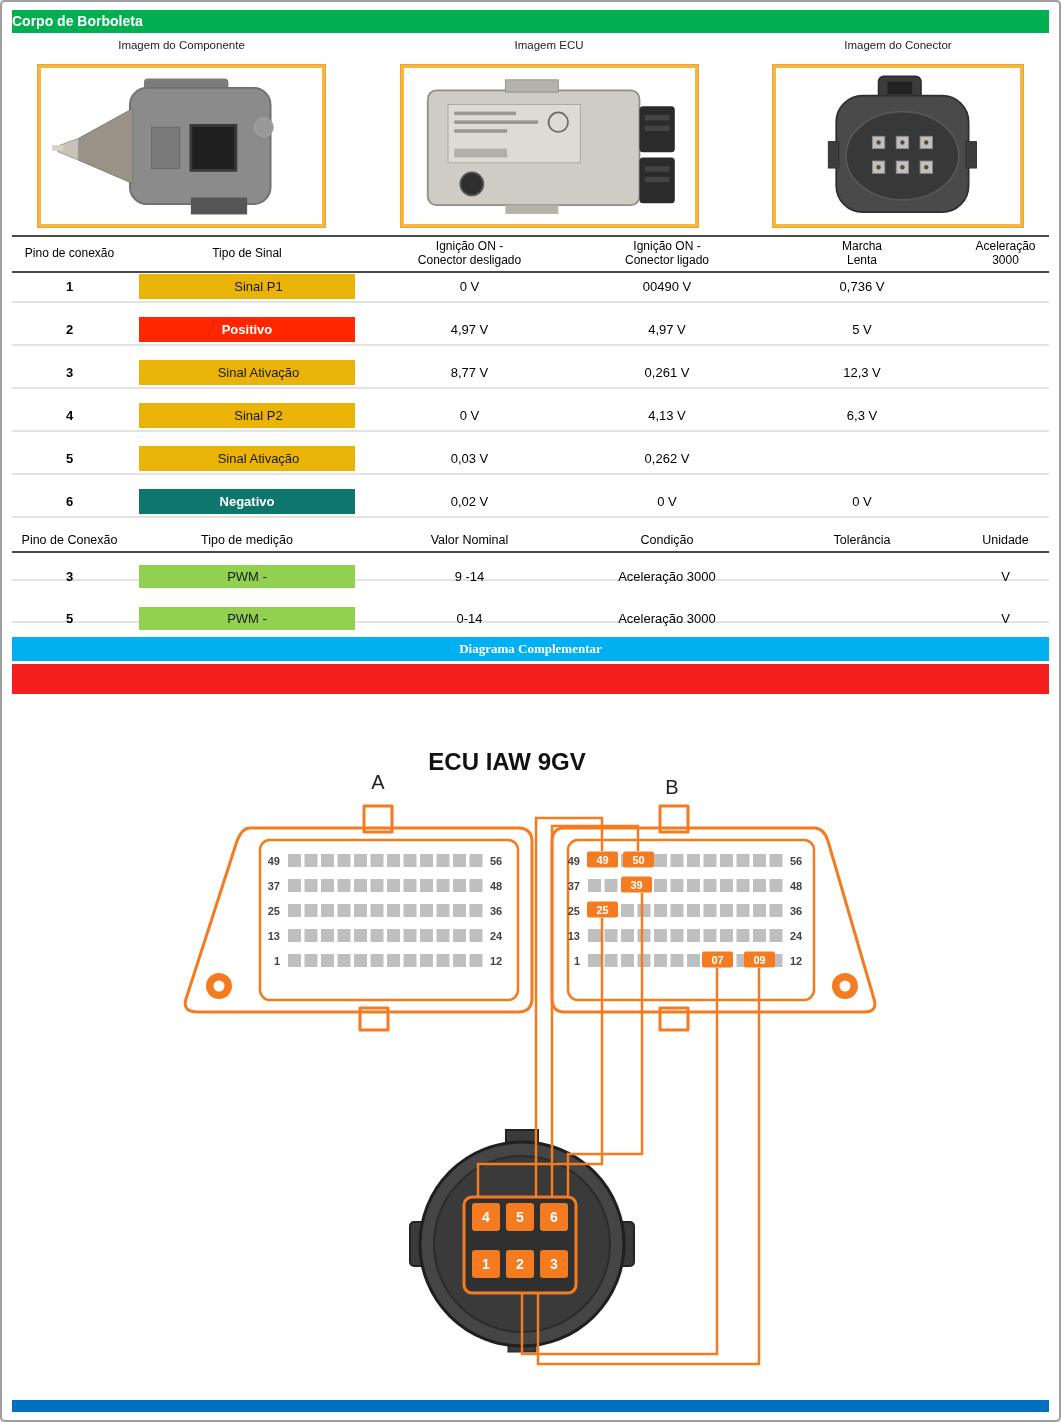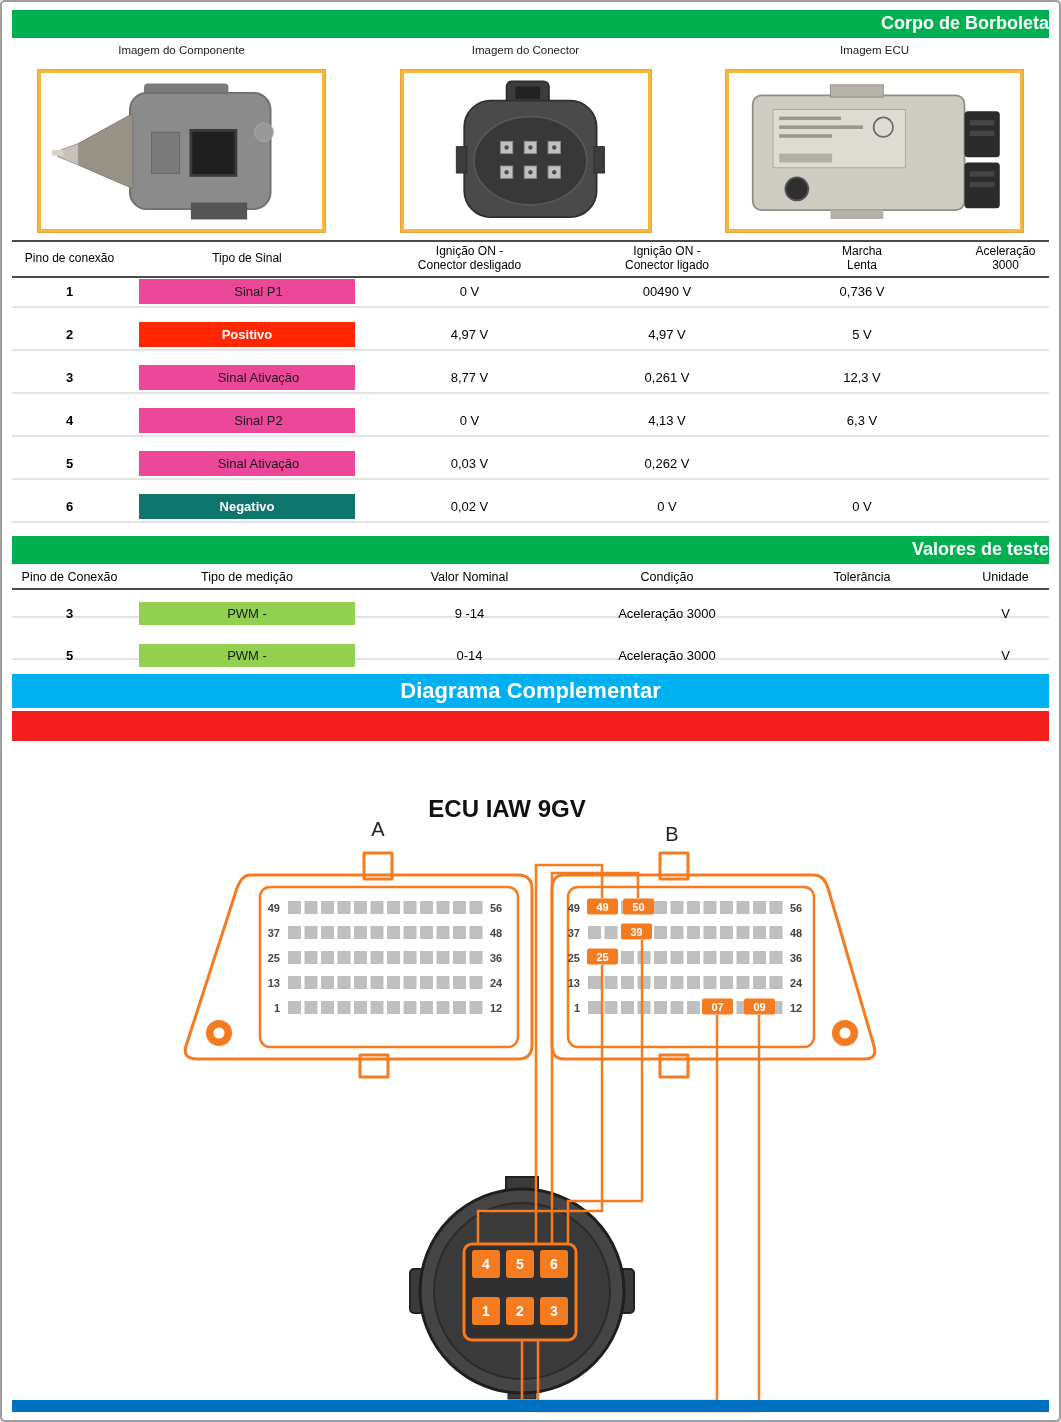--- a/index.html
+++ b/index.html
@@ -2,22 +2,22 @@
 <html><head>
 <meta charset="utf-8">
 <style>
   html,body { margin:0; padding:0; background:#e8e8e8; font-family:"Liberation Sans",sans-serif; }
   .page {
     width:1061px; height:1422px; box-sizing:border-box; margin:0 auto;
     background:#fff; border:2px solid #9e9e9e; border-radius:5px;
     padding:8px 10px; position:relative; overflow:hidden;
   }
   .title-bar {
-    background:#00B050; color:#fff; font-weight:bold; text-align:right;
-    font-size:18px; padding:3px 0 4px;
+    background:#00B050; color:#fff; font-weight:bold; text-align:left;
+    font-size:14px; padding:3px 0 4px;
   }
   
   .images-row { display:flex; justify-content:space-between; padding:6px 26px 6px; }
   .img-block { display:flex; flex-direction:column; align-items:center; }
   .img-caption { font-size:11.5px; color:#222; margin-bottom:14px; }
   .img-box {
     border:3px solid #F6B73C; outline:1px solid #E8A33D; background:#fff;
     height:162px; display:flex; align-items:center; justify-content:center; box-sizing:border-box;
   }
   .img-box svg { display:block; }
@@ -25,28 +25,28 @@
   .tgrid { display:grid; grid-template-columns:115px 240px 205px 190px 200px 1fr; }
   .t1-head {
     border-top:2px solid #4a4a4a; border-bottom:2px solid #4a4a4a;
     padding:3px 0; font-size:12px; line-height:1.15; text-align:center;
     white-space:pre-line; align-items:center; margin-top:2px;
   }
   .t-row { align-items:center; height:28px; border-bottom:2px solid #e3e3e3; margin-bottom:13px; font-size:13px; text-align:center; }
   .cell { text-align:center; }
   .pin { font-weight:bold; }
   .sig { margin:0 12px; padding:5px 0; font-size:13px; }
-  .sig-amber { background:#ec4899; color:#1a1a1a;padding-left:23px; }
+  .sig-amber { background:#eab308; color:#1a1a1a;padding-left:23px; }
   .sig-red   { background:#FF2600; color:#fff; font-weight:bold; }
   .sig-black { background:#0f766e; color:#fff; font-weight:bold; }
   .t2-head { border-bottom:2px solid #4a4a4a; padding:2px 0 4px; font-size:12.5px; text-align:center; margin-top:4px; }
   .t2-row { align-items:center; height:26px; border-bottom:2px solid #e3e3e3; margin-bottom:14px; font-size:13px; text-align:center; }
   .pwm { background:#92D050; color:#1a1a1a; margin:12px 12px; padding:4px 2px; }
   
-  .blue-bar { background:#00B0F0; color:#fff; font-weight:bold; text-align:center; font-size:22px; padding:4px 0; margin-top:2px; }
+  .blue-bar { background:#00B0F0; color:#fff; font-weight:bold; text-align:center; font-size:13px; padding:4px 0; margin-top:2px;font-family:Liberation Serif, serif; }
   .red-bar { background:#F31F1F; height:30px; margin-top:3px; }
   .bottom-bar { position:absolute; left:10px; right:10px; bottom:8px; height:12px; background:#0070C0; }
   
   .diagram-wrap { width:1037px; }
   .dg-title { font-size:24px; font-weight:bold; fill:#111; text-anchor:middle; }
   .dg-label { font-size:20px; fill:#222; text-anchor:middle; }
   .oln  { fill:none; stroke:#F47B20; stroke-width:3; stroke-linejoin:round; }
   .oln2 { fill:none; stroke:#F47B20; stroke-width:2.5; }
   .wire { fill:none; stroke:#F47B20; stroke-width:2.5; }
   .rowlbl { font-size:11px; font-weight:bold; fill:#444; }
@@ -67,20 +67,43 @@
         <svg width="275" height="150" viewBox="0 0 280 160">
           <rect x="100" y="8" width="90" height="16" rx="4" fill="#7c7c7c"></rect>
           <rect x="85" y="18" width="150" height="124" rx="18" fill="#8b8b8b" stroke="#6f6f6f" stroke-width="2"></rect>
           <rect x="150" y="135" width="60" height="18" fill="#555"></rect>
           <polygon points="88,40 88,120 30,95 30,72" fill="#989287" stroke="#777"></polygon>
           <polygon points="30,72 30,95 8,86 8,80" fill="#c8c2b8" stroke="#999"></polygon>
           <rect x="2" y="79" width="12" height="6" fill="#d8d2c8"></rect>
           <rect x="150" y="58" width="48" height="48" fill="#1f1f1f" stroke="#3a3a3a" stroke-width="3"></rect>
           <circle cx="228" cy="60" r="10" fill="#999" stroke="#aaa"></circle>
           <rect x="108" y="60" width="30" height="44" fill="#7a7a7a" stroke="#666"></rect>
+        </svg>
+      </div>
+    </figure>
+    <figure class="img-block" style="margin:0">
+      <div class="img-caption">Imagem ECU</div>
+      <div class="img-box" style="width:297px">
+        <svg width="285" height="150" viewBox="0 0 300 170">
+          <rect x="12" y="22" width="240" height="130" rx="10" fill="#cfccc4" stroke="#8f8d86" stroke-width="2"></rect>
+          <rect x="100" y="10" width="60" height="14" fill="#b5b2aa" stroke="#8f8d86"></rect>
+          <rect x="35" y="38" width="150" height="66" fill="#dedbd2" stroke="#a9a69e"></rect>
+          <rect x="42" y="46" width="70" height="4" fill="#9a978f"></rect>
+          <rect x="42" y="56" width="95" height="4" fill="#9a978f"></rect>
+          <rect x="42" y="66" width="60" height="4" fill="#9a978f"></rect>
+          <rect x="42" y="88" width="60" height="10" fill="#b2afa7"></rect>
+          <circle cx="160" cy="58" r="11" fill="none" stroke="#6b6b6b" stroke-width="2"></circle>
+          <circle cx="62" cy="128" r="13" fill="#2f2f2f" stroke="#555" stroke-width="2"></circle>
+          <rect x="252" y="40" width="40" height="52" rx="4" fill="#2b2b2b"></rect>
+          <rect x="252" y="98" width="40" height="52" rx="4" fill="#2b2b2b"></rect>
+          <rect x="258" y="50" width="28" height="6" fill="#444"></rect>
+            <rect x="258" y="62" width="28" height="6" fill="#444"></rect>
+          <rect x="258" y="108" width="28" height="6" fill="#444"></rect>
+            <rect x="258" y="120" width="28" height="6" fill="#444"></rect>
+          <rect x="100" y="152" width="60" height="10" fill="#b5b2aa"></rect>
         </svg>
       </div>
     </figure>
     <figure class="img-block" style="margin:0">
       <div class="img-caption">Imagem do Conector</div>
       <div class="img-box" style="width:250px">
         <svg width="238" height="150" viewBox="0 0 250 170">
           <rect x="103" y="6" width="48" height="34" rx="6" fill="#3c3c3c" stroke="#2e2e2e" stroke-width="2"></rect>
           <rect x="113" y="12" width="28" height="14" fill="#222"></rect>
           <rect x="55" y="28" width="150" height="132" rx="30" fill="#4a4a4a" stroke="#2e2e2e" stroke-width="2"></rect>
@@ -99,43 +122,20 @@
             <circle cx="103" cy="81" r="2.5"></circle>
               <circle cx="130" cy="81" r="2.5"></circle>
               <circle cx="157" cy="81" r="2.5"></circle>
             <circle cx="103" cy="109" r="2.5"></circle>
               <circle cx="130" cy="109" r="2.5"></circle>
               <circle cx="157" cy="109" r="2.5"></circle>
           </g>
         </svg>
       </div>
     </figure>
-    <figure class="img-block" style="margin:0">
-      <div class="img-caption">Imagem ECU</div>
-      <div class="img-box" style="width:297px">
-        <svg width="285" height="150" viewBox="0 0 300 170">
-          <rect x="12" y="22" width="240" height="130" rx="10" fill="#cfccc4" stroke="#8f8d86" stroke-width="2"></rect>
-          <rect x="100" y="10" width="60" height="14" fill="#b5b2aa" stroke="#8f8d86"></rect>
-          <rect x="35" y="38" width="150" height="66" fill="#dedbd2" stroke="#a9a69e"></rect>
-          <rect x="42" y="46" width="70" height="4" fill="#9a978f"></rect>
-          <rect x="42" y="56" width="95" height="4" fill="#9a978f"></rect>
-          <rect x="42" y="66" width="60" height="4" fill="#9a978f"></rect>
-          <rect x="42" y="88" width="60" height="10" fill="#b2afa7"></rect>
-          <circle cx="160" cy="58" r="11" fill="none" stroke="#6b6b6b" stroke-width="2"></circle>
-          <circle cx="62" cy="128" r="13" fill="#2f2f2f" stroke="#555" stroke-width="2"></circle>
-          <rect x="252" y="40" width="40" height="52" rx="4" fill="#2b2b2b"></rect>
-          <rect x="252" y="98" width="40" height="52" rx="4" fill="#2b2b2b"></rect>
-          <rect x="258" y="50" width="28" height="6" fill="#444"></rect>
-            <rect x="258" y="62" width="28" height="6" fill="#444"></rect>
-          <rect x="258" y="108" width="28" height="6" fill="#444"></rect>
-            <rect x="258" y="120" width="28" height="6" fill="#444"></rect>
-          <rect x="100" y="152" width="60" height="10" fill="#b5b2aa"></rect>
-        </svg>
-      </div>
-    </figure>
   </div>
 
   <div>
     <div class="tgrid t1-head">
       <div>Pino de conexão</div>
       <div>Tipo de Sinal</div>
       <div>Ignição ON -
 Conector desligado</div>
       <div>Ignição ON -
 Conector ligado</div>
@@ -200,21 +200,20 @@
       <div>
           <div class="sig sig-black">Negativo</div>
         </div>
       <div class="cell">0,02 V</div>
       <div class="cell">0 V</div>
       <div class="cell">0 V</div>
       <div class="cell"></div>
     </div>
   </div>
 
-  <div class="title-bar">Valores de teste</div>
   <div>
     <div class="tgrid t2-head">
       <div>Pino de Conexão</div>
       <div>Tipo de medição</div>
       <div>Valor Nominal</div>
       <div>Condição</div>
       <div>Tolerância</div>
       <div>Unidade</div>
     </div>
     <div class="tgrid t2-row">

